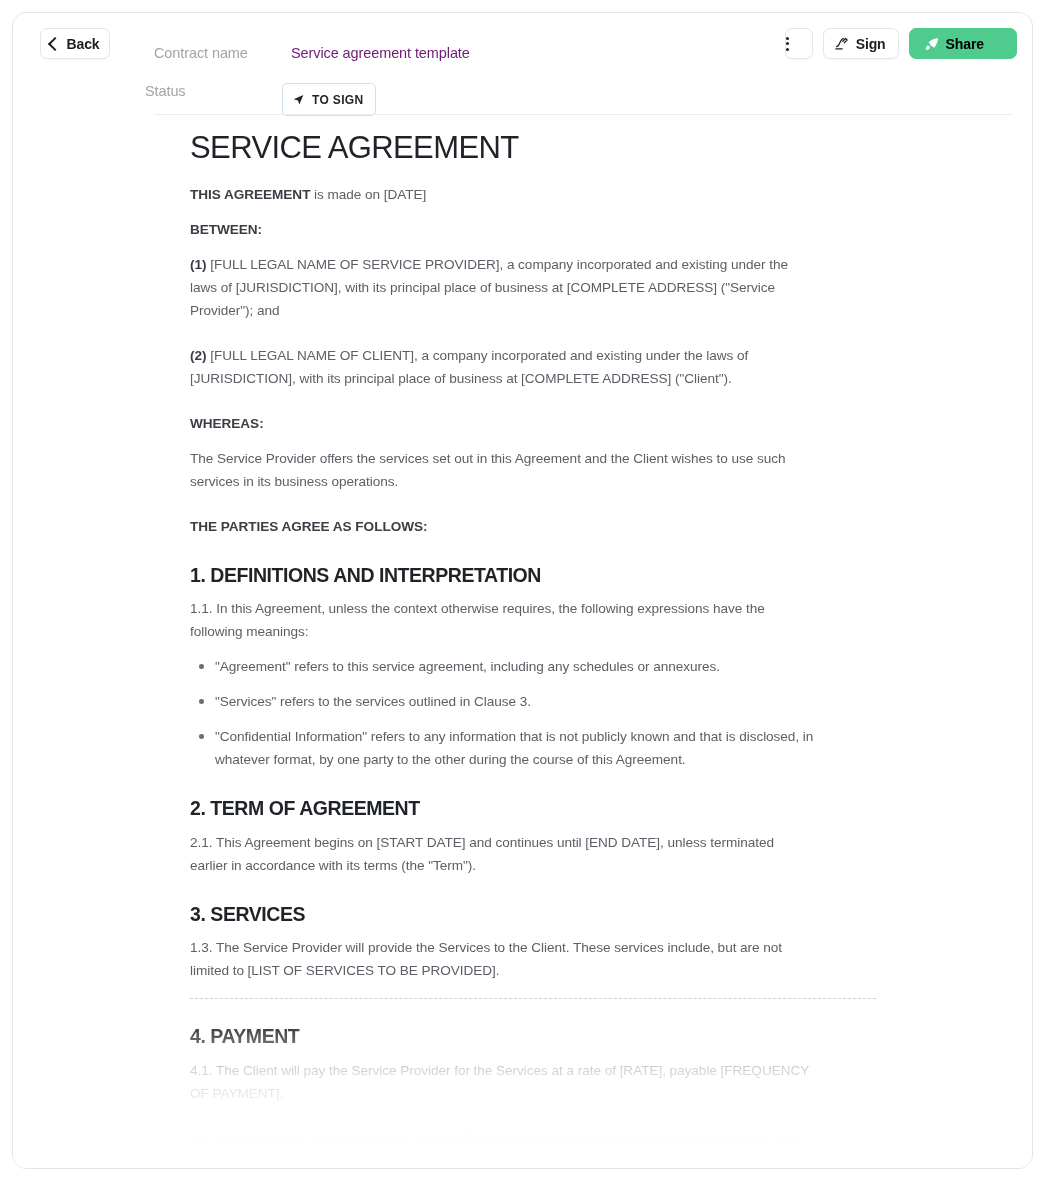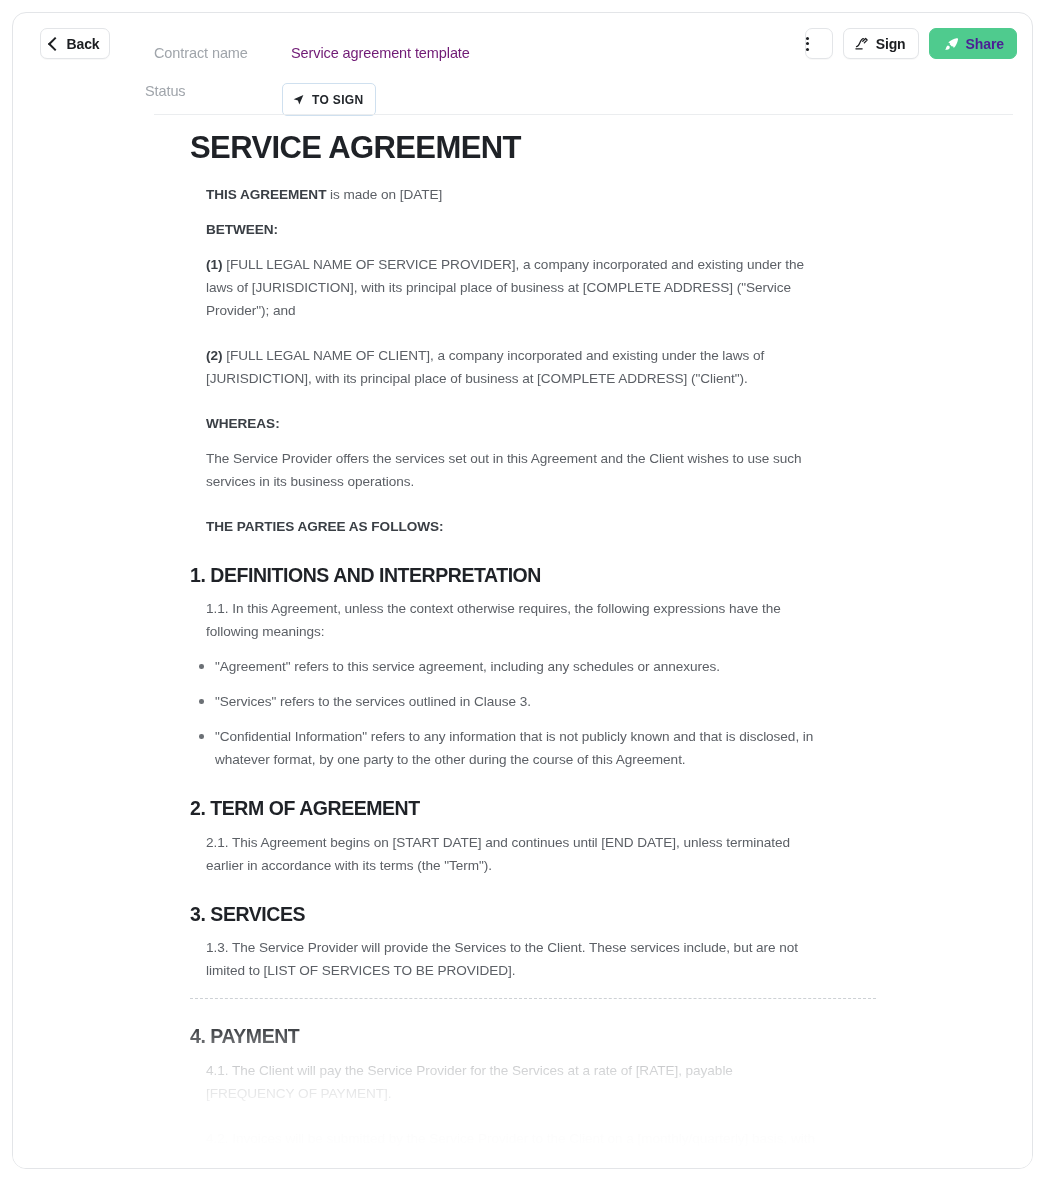--- a/index.html
+++ b/index.html
@@ -105,24 +105,24 @@
     letter-spacing: -0.1px;
   }
   #more-button { width: 28px; padding: 0; }
   #more-button .dots { display: flex; flex-direction: column; gap: 2.5px; }
   #more-button .dots i {
     display: block; width: 3px; height: 3px; border-radius: 50%;
     background: #1c1e21;
   }
   #sign-button { padding: 0 12px 0 10px; }
   #share-button {
-    padding: 0 12px 0 13px;
+    padding: 0 32px 0 13px;
     background: #4fcb8e;
     border-color: #4fcb8e;
-    color: #4c1d95;
+    color: #000000;
     box-shadow: none;
   }
 
   #header-divider {
     position: absolute;
     left: 141px; top: 101px;
     width: 859px; height: 1px;
     background: #ebedef;
   }
 
@@ -134,40 +134,40 @@
   }
   #document-body {
     position: absolute;
     left: 177px; top: 16px;
     width: 625px;
     color: #5c6066;
   }
 
   #doc-title {
     font-size: 31px;
-    font-weight: 700;
+    font-weight: 400;
     color: #1f2227;
     letter-spacing: -0.6px;
     margin: 0 0 18px 0;
     line-height: 1.1;
   }
 
   .doc-h2 {
     font-size: 19.5px;
     font-weight: 700;
     color: #1f2227;
     letter-spacing: -0.45px;
     margin: 26px 0 10px 0;
     line-height: 1.2;
   }
 
   .doc-p {
     font-size: 13.6px;
     line-height: 23px;
-    margin: 0 0 22px 16px;
+    margin: 0 0 22px 0;
     letter-spacing: -0.05px;
     color: #5c6066;
   }
   .doc-p.tight { margin-bottom: 12px; }
   .doc-p b, .doc-p strong {
     color: #3a3f45;
     font-weight: 700;
   }
   .doc-p.heading-line {
     font-weight: 700;

